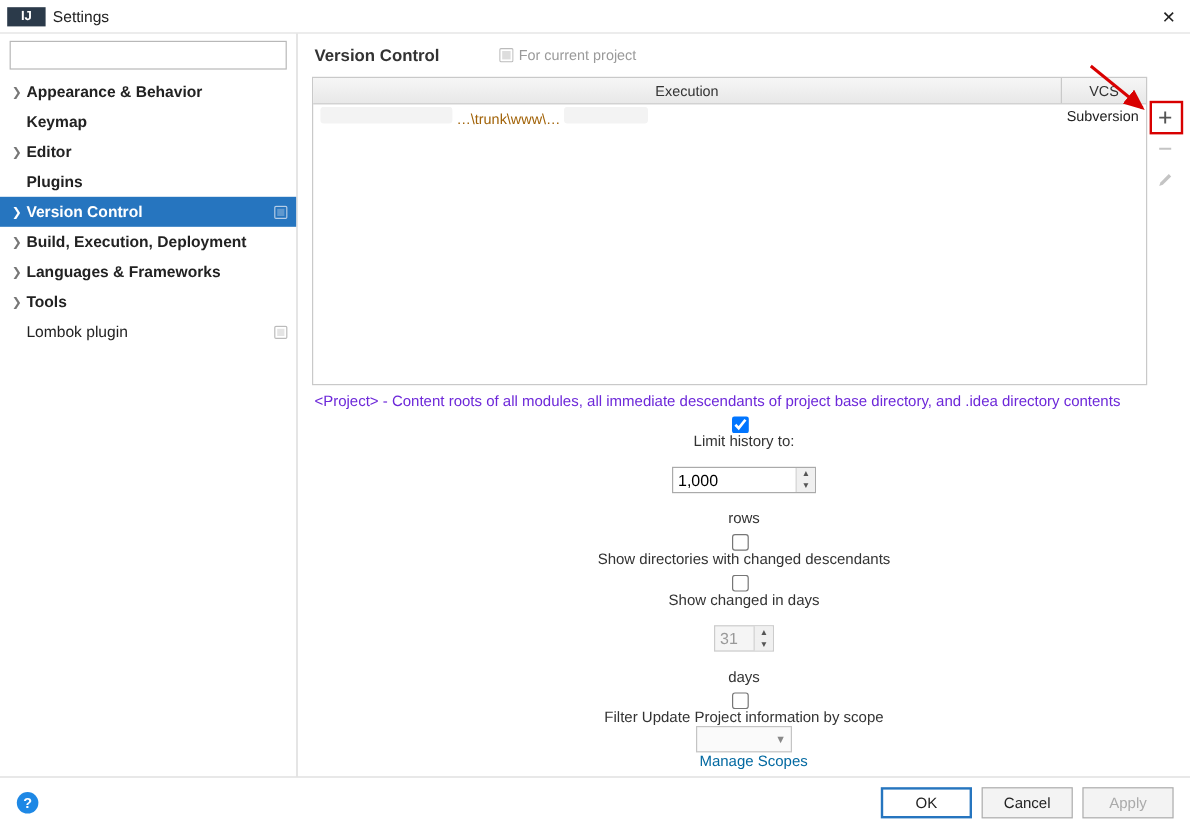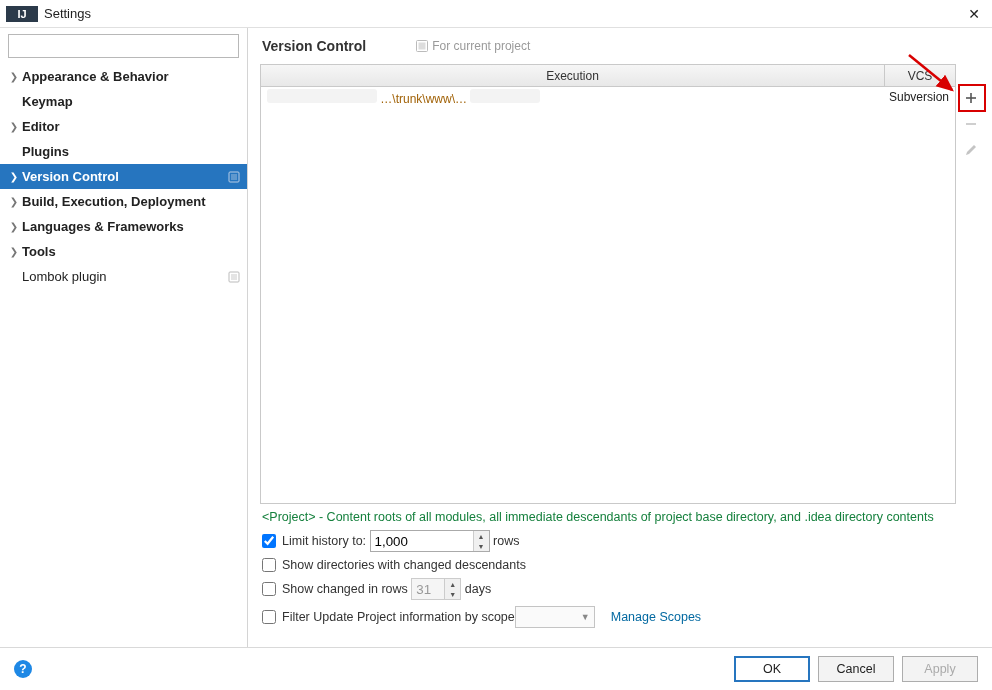--- a/index.html
+++ b/index.html
@@ -194,24 +194,25 @@
     position:absolute;
     right: 28px; top: 22px;
     pointer-events:none;
   }
 
   .below {
     padding: 6px 14px 0 14px;
     font-size: 12.5px;
     color:#333;
   }
-  .hint { color:#15803d; }
+  .hint { color:#6d28d9; }
   .opt-row {
     display:flex; align-items:center;
     margin: 6px 0;
+    flex-direction: column;
   }
   .opt-row input[type=checkbox]{
     width:14px; height:14px; margin:0 6px 0 0;
   }
   .num-input {
     width: 120px; height:22px;
     border:1px solid #aaa;
     padding:0 18px 0 4px;
     position:relative;
   }
@@ -404,21 +405,21 @@
         <span>rows</span>
       </div>
 
       <div class="opt-row">
         <input type="checkbox" style="">
         <span>Show directories with changed descendants</span>
       </div>
 
       <div class="opt-row">
         <input type="checkbox" style="">
-        <span>Show changed in rows</span>&nbsp;
+        <span>Show changed in days</span>&nbsp;
         <span class="spin-wrap">
           <input class="small-input" disabled="" value="31" style="">
           <span class="spinner">
               <div>▲</div>
               <div>▼</div>
             </span>
         </span>&nbsp;
         <span>days</span>
       </div>
 

